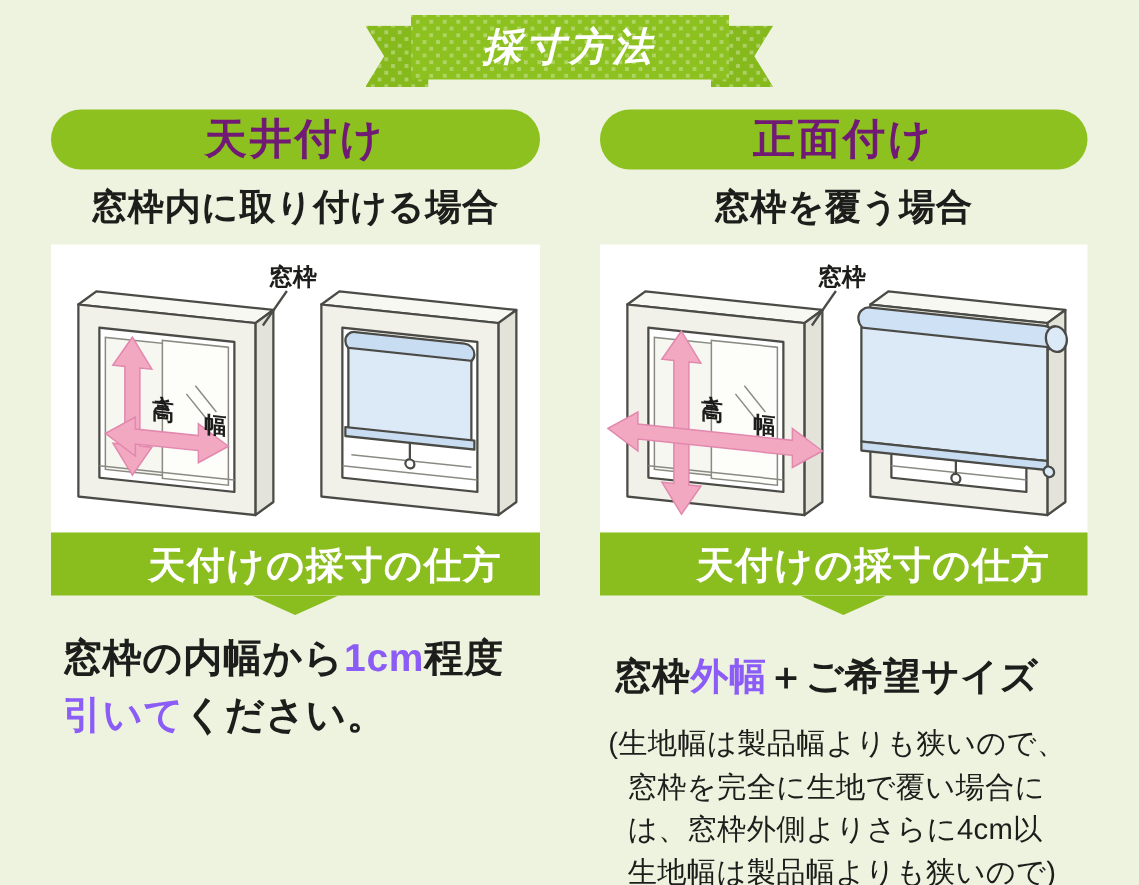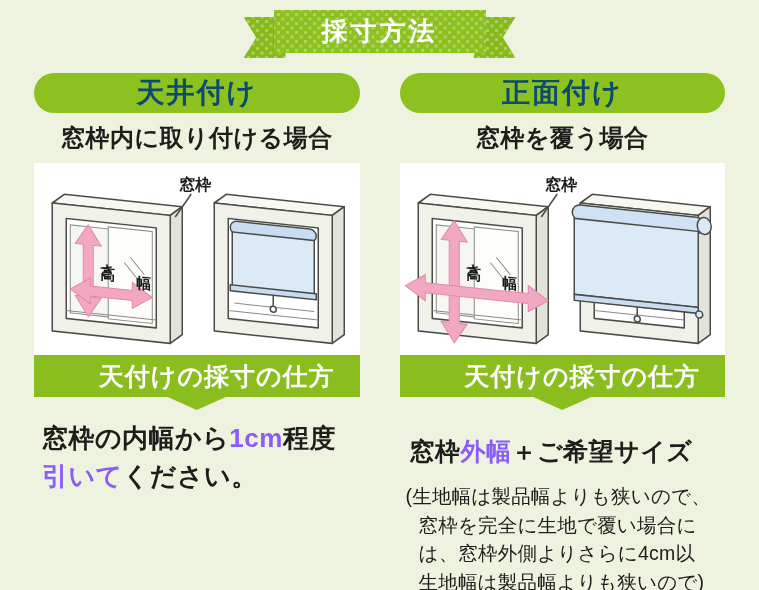--- a/index.html
+++ b/index.html
@@ -22,32 +22,32 @@
     background-size:9px 9px;background-position:0 0,4.5px 4.5px;
   }
   .ribbon .tail-left{left:-30px;clip-path:polygon(0 0,100% 0,100% 100%,0 100%,30% 50%);}
   .ribbon .tail-right{right:-30px;clip-path:polygon(0 0,100% 0,70% 50%,100% 100%,0 100%);}
   .ribbon-main{
     position:absolute;inset:0;z-index:2;background:#8cc11f;
     background-image:
       radial-gradient(circle,rgba(255,255,255,.30) 1.4px,transparent 1.6px),
       radial-gradient(circle,rgba(255,255,255,.30) 1.4px,transparent 1.6px);
     background-size:9px 9px;background-position:0 0,4.5px 4.5px;
-    display:flex;align-items:center;justify-content:center;
+    display:flex;align-items:center;justify-content:center;font-style:italic;
   }
   .ribbon-title{font-size:26px;font-weight:bold;color:#fff;letter-spacing:3px;}
 
   
   .columns{display:flex;gap:40px;padding:0 34px;margin-top:20px;}
   .col{flex:1;min-width:0;}
 
   .pill{
     height:40px;border-radius:21px;background:#8cc11f;
     display:flex;align-items:center;justify-content:center;
-    color:#0c4a6e;font-size:28px;font-weight:bold;letter-spacing:2px;
+    color:#701a75;font-size:28px;font-weight:bold;letter-spacing:2px;
   }
   .subtitle{
     margin-top:8px;height:33px;display:flex;align-items:center;justify-content:center;
     font-size:24px;font-weight:bold;letter-spacing:0.5px;
   }
   .illustration{margin-top:9px;height:192px;background:#ffffff;}
   .illustration svg{display:block;width:100%;height:100%;}
 
   .banner{
     position:relative;height:42px;background:#8abd1e;

